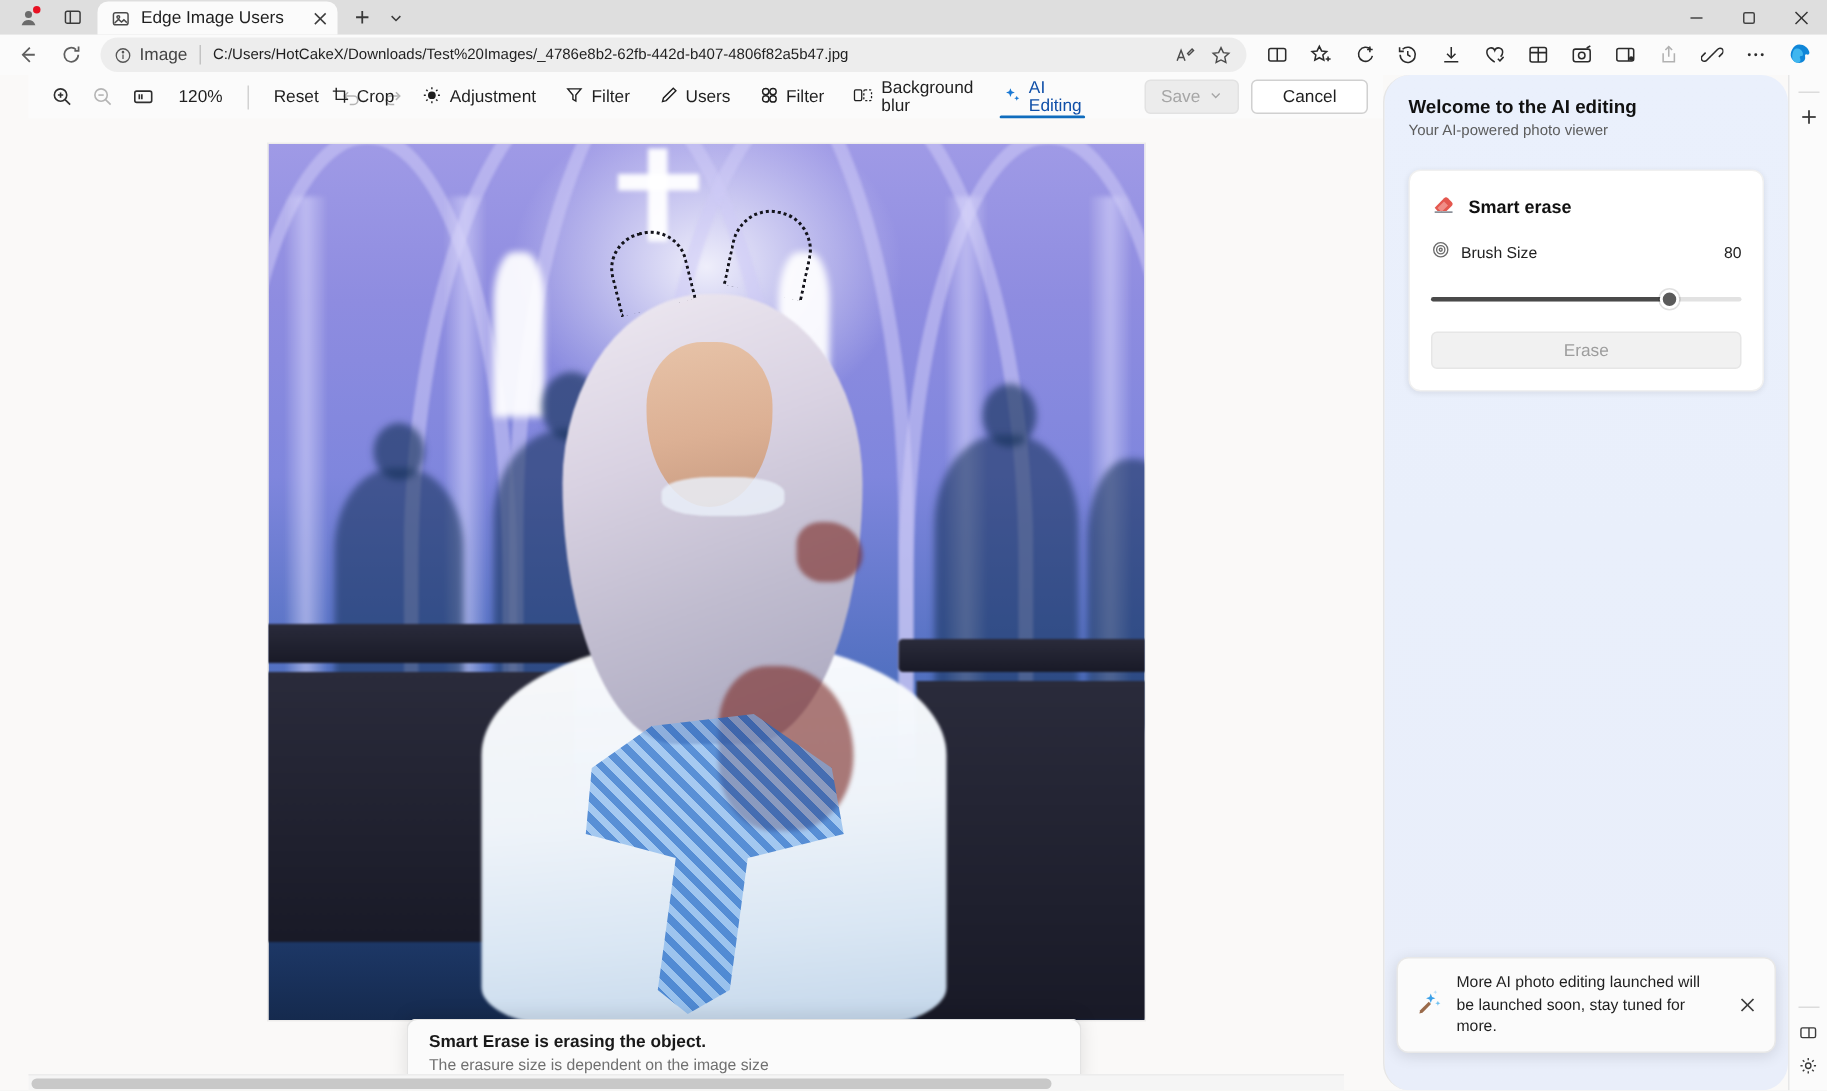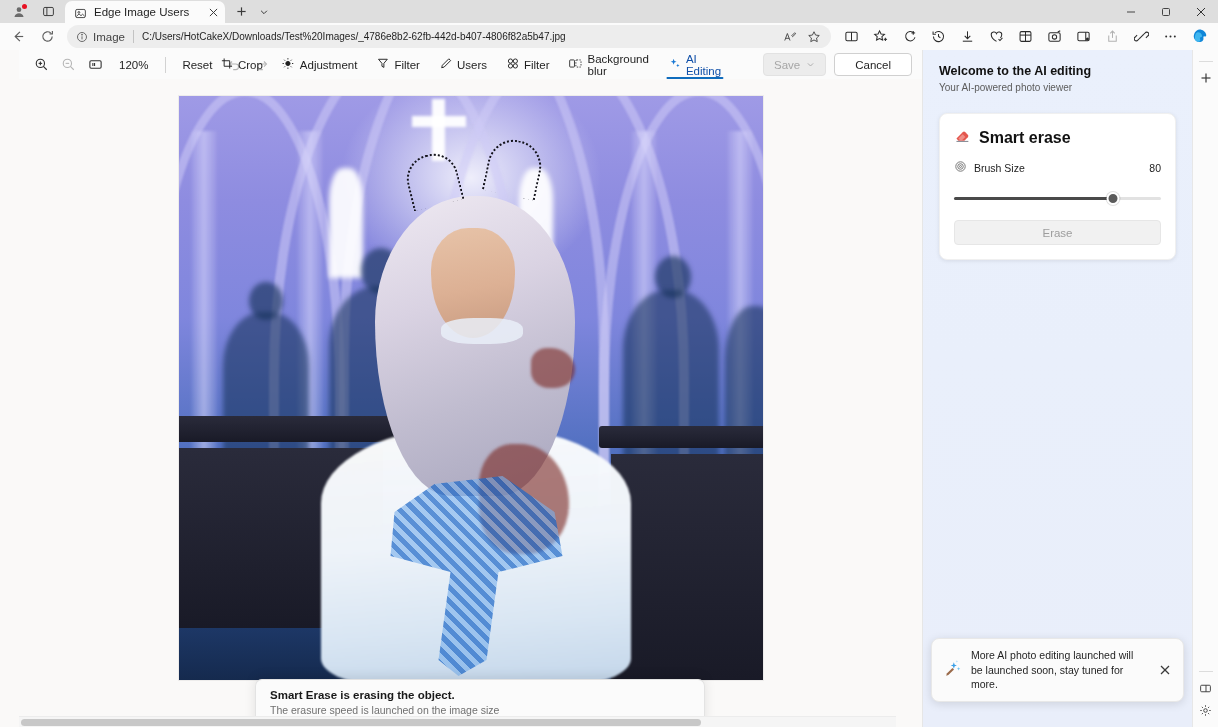--- a/index.html
+++ b/index.html
@@ -210,42 +210,42 @@
     position: absolute;
     background: repeating-linear-gradient(
       45deg,
       rgba(31,105,200,.72) 0px, rgba(31,105,200,.72) 5px,
       rgba(120,175,235,.62) 5px, rgba(120,175,235,.62) 10px);
     mix-blend-mode: normal;
   }
 
   
   .toast-center {
-    position: absolute; left: 236px; bottom: 0px; width: 450px;
+    position: absolute; left: 252px; bottom: 0px; width: 450px;
     background: #fbfbfb; border: 1px solid #e3e3e3; border-bottom: none;
     border-radius: 7px 7px 0 0; padding: 9px 14px 11px 14px;
     box-shadow: 0 -2px 12px rgba(0,0,0,.10);
   }
   .toast-title { font-size: 11.5px; font-weight: bold; color: #191919; margin-bottom: 3px; }
   .toast-sub { font-size: 10.5px; color: #707070; }
 
   
   .ai-panel {
     width: 270px; flex: 0 0 270px; position: relative;
     background: linear-gradient(180deg, #eaf0fc 0%, #e9effb 45%, #e9eefa 100%);
-    border-left: 1px solid #e6e6e6; padding: 14px 16px 0 16px; overflow: hidden;
+    border-left: 1px solid #e6e6e6; padding: 14px 16px 0 16px; overflow: hidden; border-radius: 18px;
   }
   .ai-title { font-size: 12.5px; font-weight: bold; color: #111; margin-bottom: 4px; }
   .ai-sub { font-size: 10px; color: #5c5c5c; margin-bottom: 20px; }
   .card {
     background: #ffffff; border-radius: 8px; padding: 13px 14px 14px 14px;
     box-shadow: 0 1px 4px rgba(0,0,0,.09); border: 1px solid #f0f0f0;
   }
   .card-head { display: flex; align-items: center; gap: 8px; margin-bottom: 11px; }
-  .card-title { font-size: 16px; font-weight: bold; color: #111; }
+  .card-title { font-size: 12px; font-weight: bold; color: #111; }
   .card-desc { font-size: 10.5px; color: #474747; line-height: 1.45; margin-bottom: 16px; }
   .brush-row { display: flex; align-items: center; margin-bottom: 14px; }
   .brush-label { font-size: 10.5px; color: #222; margin-left: 7px; }
   .brush-value { margin-left: auto; font-size: 10.5px; color: #222; }
   .slider { position: relative; height: 16px; margin-bottom: 13px; }
   .slider-track {
     position: absolute; top: 6px; left: 0; right: 0; height: 3px;
     background: #e2e2e2; border-radius: 2px;
   }
   .slider-fill {
@@ -676,21 +676,21 @@
           <div class="ph-necklace" style="left:262px;top:222px;width:82px;height:26px;"></div>
           <div class="ph-blood" style="left:352px;top:252px;width:44px;height:40px;"></div>
           <div class="ph-blood" style="left:300px;top:348px;width:90px;height:110px;"></div>
 
           <div class="erase-mask" style="left:200px;top:380px;width:200px;height:200px;
                       clip-path: polygon(28% 4%, 62% 0%, 88% 18%, 92% 40%, 60% 48%, 54% 92%, 40% 100%, 30% 92%, 36% 48%, 6% 40%, 8% 18%);"></div>
         </div>
 
         <div class="toast-center">
           <div class="toast-title">Smart Erase is erasing the object.</div>
-          <div class="toast-sub">The erasure speed is launched on the image size</div>
+          <div class="toast-sub">The erasure size is dependent on the image size</div>
         </div>
       </div>
 
       <div class="hscroll">
         <div class="hscroll-thumb"></div>
       </div>
     </div>
 
     <div class="ai-panel">
       <div class="ai-title">Welcome to the AI editing</div>

